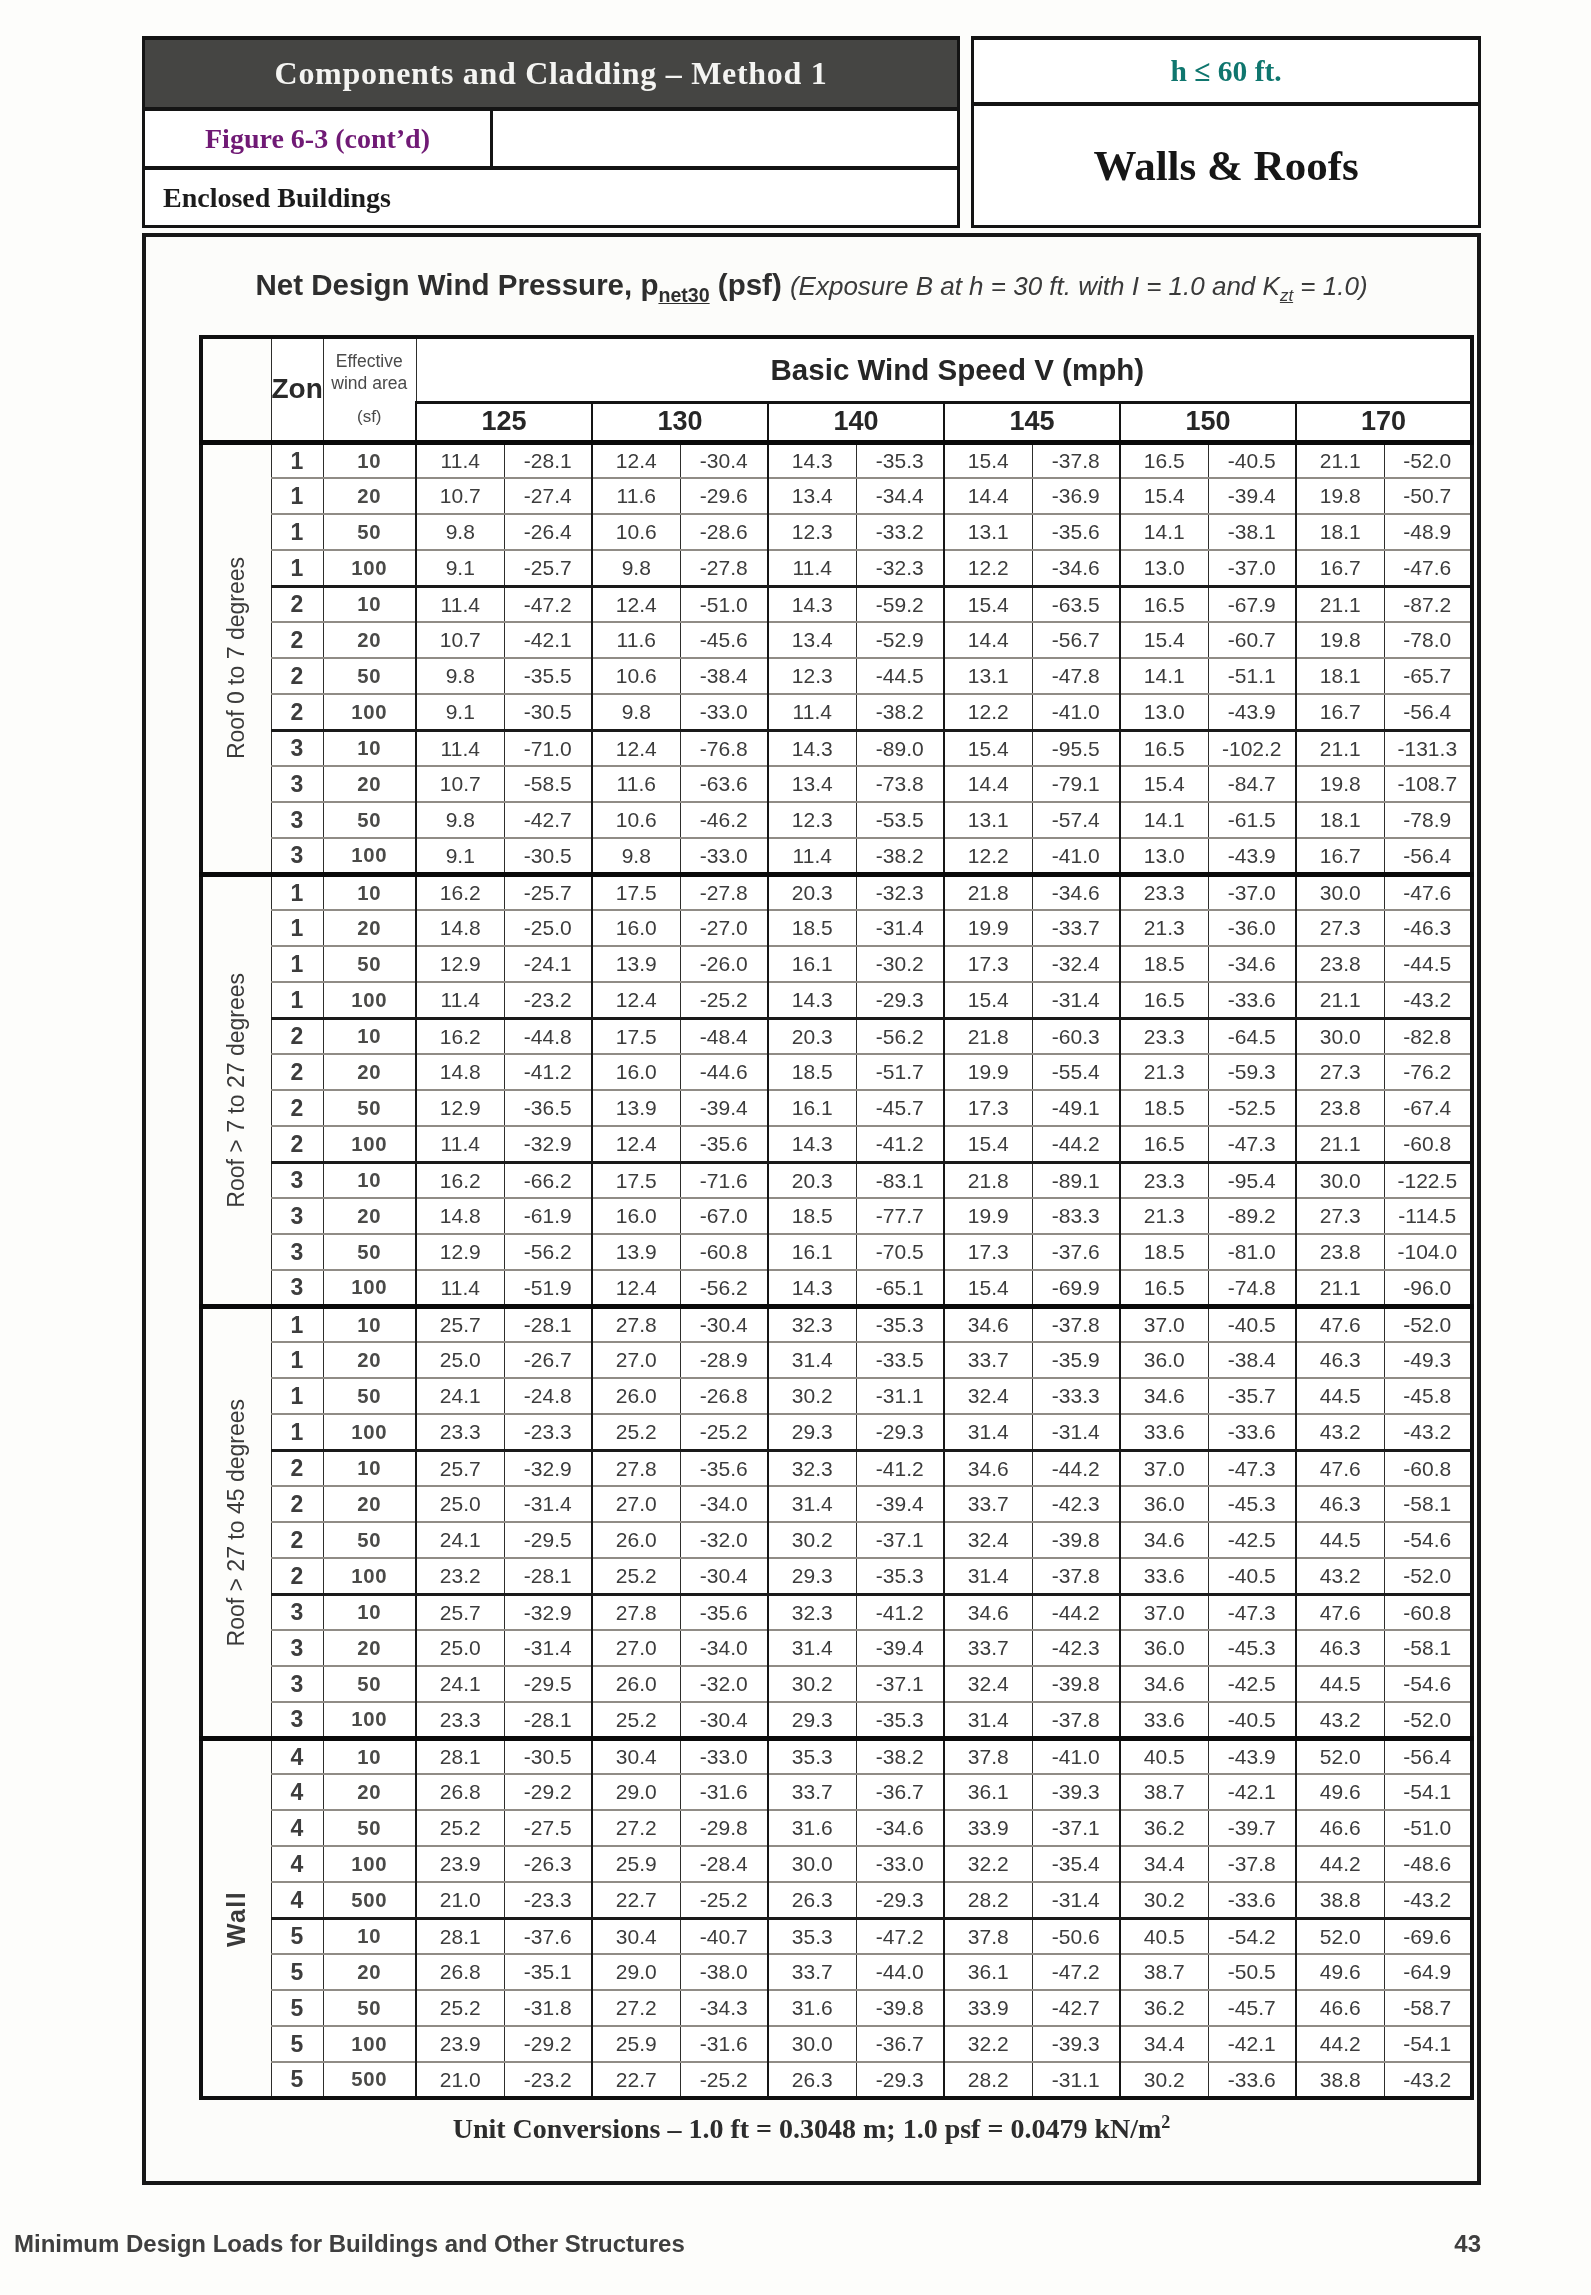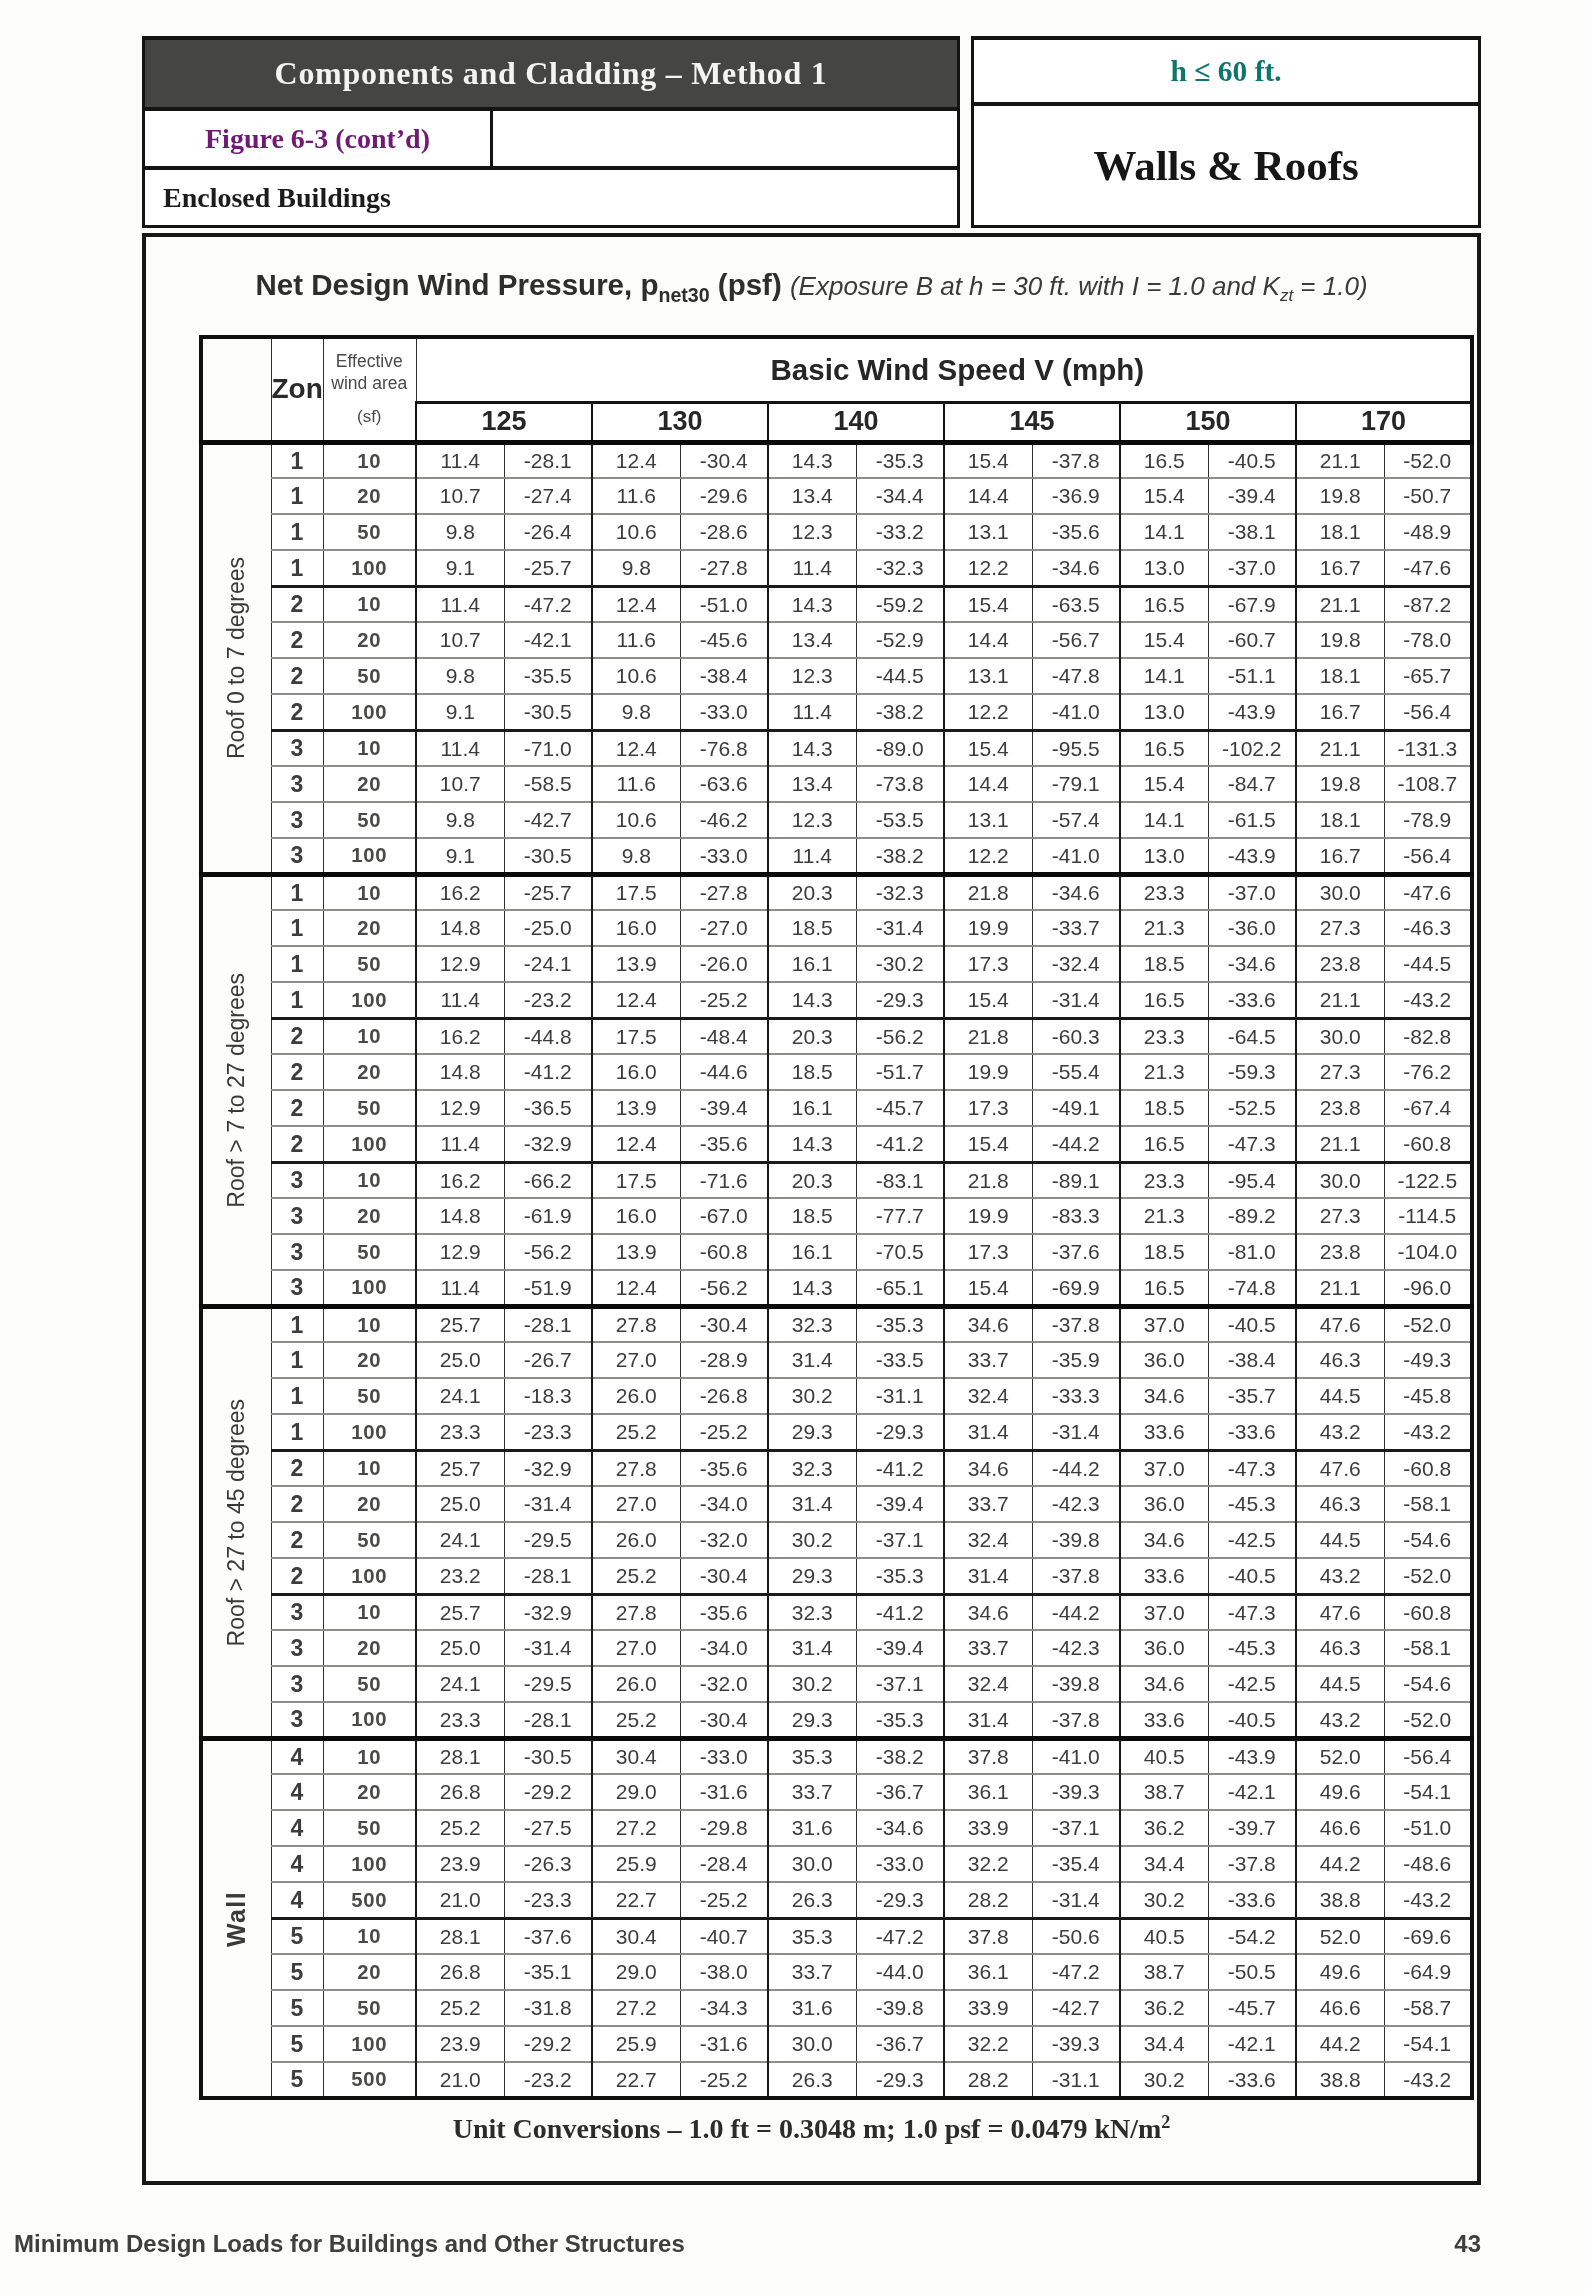--- a/index.html
+++ b/index.html
@@ -52,21 +52,21 @@
   
   .frame {
     position:absolute; left:142px; top:233px; width:1339px; height:1952px;
     border:4.9px solid #171717; background:#fcfcfa; box-sizing:border-box;
   }
   .tbl-title {
     margin-top:31px; text-align:center;
     font-size:29.5px; color:#2e2e2e; white-space:nowrap;
   }
   .tbl-title .bold { font-weight:bold; }
-  .tbl-title sub { font-size:19.6px; font-weight:bold; }
+  .tbl-title sub { font-size:19.6px; font-weight:bold;text-decoration:underline; }
   .tbl-title .note { font-style:italic; font-weight:normal; font-size:26px; color:#3a3a3a; }
   .tbl-title .note sub { font-size:17px; font-weight:normal; }
 
   
   table.wind {
     border-collapse:collapse; table-layout:fixed;
     margin:28px 0 0 53px;
     width:1270px;
     border:4.2px solid #101010;
     background:#ffffff;
@@ -602,21 +602,21 @@
             <td class="val">-35.9</td>
             <td class="val grp">36.0</td>
             <td class="val">-38.4</td>
             <td class="val grp">46.3</td>
             <td class="val">-49.3</td>
           </tr>
           <tr class="row-normal">
             <td class="zone">1</td>
             <td class="area">50</td>
             <td class="val grp">24.1</td>
-            <td class="val">-18.3</td>
+            <td class="val">-24.8</td>
             <td class="val grp">26.0</td>
             <td class="val">-26.8</td>
             <td class="val grp">30.2</td>
             <td class="val">-31.1</td>
             <td class="val grp">32.4</td>
             <td class="val">-33.3</td>
             <td class="val grp">34.6</td>
             <td class="val">-35.7</td>
             <td class="val grp">44.5</td>
             <td class="val">-45.8</td>

